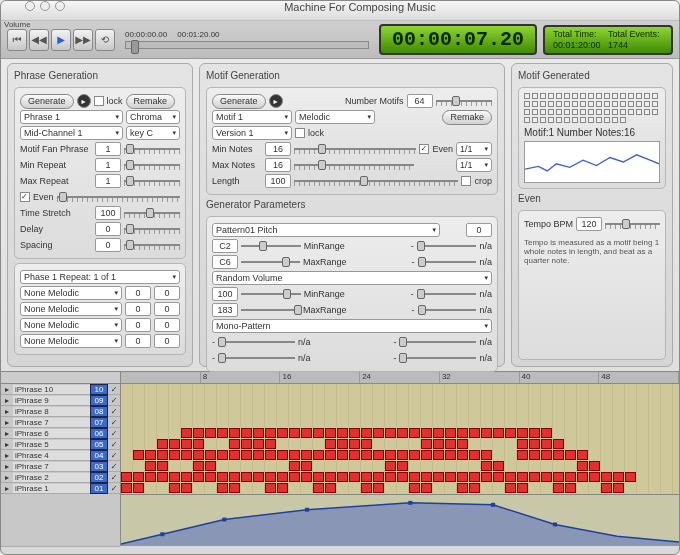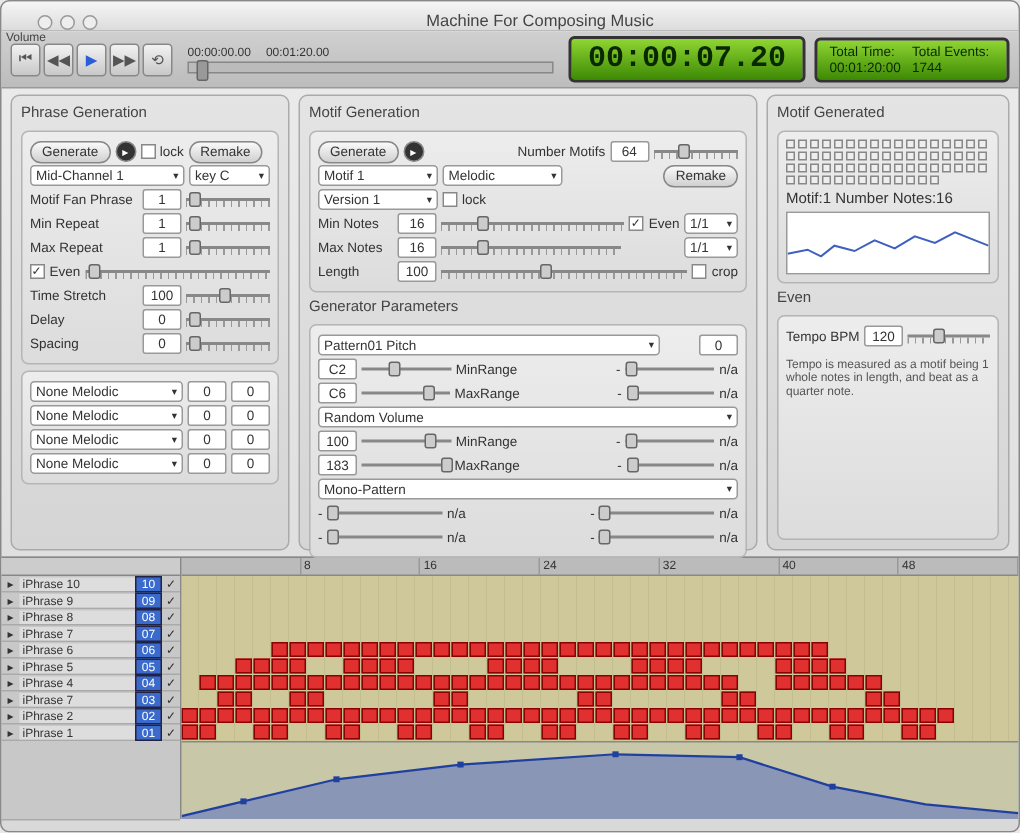--- a/index.html
+++ b/index.html
@@ -1,18 +1,18 @@
 <!DOCTYPE html>
 <html><head>
 <meta charset="utf-8">
 <style>
 * { box-sizing: border-box; margin: 0; padding: 0; font-family: "Lucida Grande", Arial, sans-serif; }
 body { background: #e8e8e8; width: 680px; height: 555px; overflow: hidden; font-size: 9px; color: #333; }
 .window { width: 680px; height: 555px; background: linear-gradient(#ececec,#d9d9d9); border: 1px solid #888; border-radius: 6px; }
-.titlebar { height: 20px; display: flex; align-items: flex-end; padding: 0 24px; background: linear-gradient(#f6f6f6,#dcdcdc); border-bottom: 1px solid #bbb; border-radius: 6px 6px 0 0;}
+.titlebar { height: 20px; display: flex; align-items: flex-start; padding: 0 24px; background: linear-gradient(#f6f6f6,#dcdcdc); border-bottom: 1px solid #bbb; border-radius: 6px 6px 0 0;}
 .traffic { display: flex; gap: 5px; }
 .tl { width: 10px; height: 10px; border-radius: 50%; border: 1px solid #999; background: #eee; }
 .title { flex: 1; text-align: center; font-size: 11px; color: #444; }
 .toolbar { height: 38px; background: linear-gradient(#d0d0d0,#bcbcbc); border-bottom: 1px solid #999; display: flex; align-items: center; padding: 0 6px; gap: 6px;}
 .transport { display:flex; gap:2px;}
 .tbtn { width: 20px; height: 22px; background: linear-gradient(#f2f2f2,#c8c8c8); border:1px solid #888; border-radius:3px; display:flex; align-items:center; justify-content:center; font-size:10px; color:#555;}
 .tbtn.play { color:#2a5ed8;}
 .progress { flex:1; height:28px; padding:2px 4px; display:flex; flex-direction:column; justify-content:center;}
 .tc-row { font-size:8px; color:#333; display:flex; gap:10px; }
 .prog-bar { height:8px; background:#bbb; border:1px solid #888; margin-top:2px; position:relative;}
@@ -102,20 +102,24 @@
       <div class="sect-title">Phrase Generation</div>
       <div class="subbox">
         <div class="row">
           <span class="btn">Generate</span>
           <span class="btn iconbtn">▸</span>
           <span class="chk"></span>
           <span class="lbl">lock</span>
           <span class="btn">Remake</span>
         </div>
         <div class="row">
+          <span class="sel" style="flex:1">Phrase 1</span>
+          <span class="sel" style="width:54px">Chroma</span>
+        </div>
+        <div class="row">
           <span class="sel" style="flex:1">Mid-Channel 1</span>
           <span class="sel" style="width:54px">key C</span>
         </div>
         <div class="row">
             <span class="lbl" style="width:72px">Motif Fan Phrase</span>
             <span class="num">1</span>
             <div class="slider">
               <div class="ticks"></div>
               <div class="thumb" style="left:2px"></div>
             </div>
@@ -163,20 +167,23 @@
         <div class="row">
             <span class="lbl" style="width:72px">Spacing</span>
             <span class="num">0</span>
             <div class="slider">
               <div class="ticks"></div>
               <div class="thumb" style="left:2px"></div>
             </div>
           </div>
       </div>
       <div class="subbox">
+        <div class="row">
+            <span class="sel" style="flex:1">Phase 1 Repeat: 1 of 1</span>
+          </div>
         <div class="row">
             <span class="sel" style="flex:1">None Melodic</span>
             <span class="num">0</span>
             <span class="num">0</span>
           </div>
         <div class="row">
             <span class="sel" style="flex:1">None Melodic</span>
             <span class="num">0</span>
             <span class="num">0</span>
           </div>

